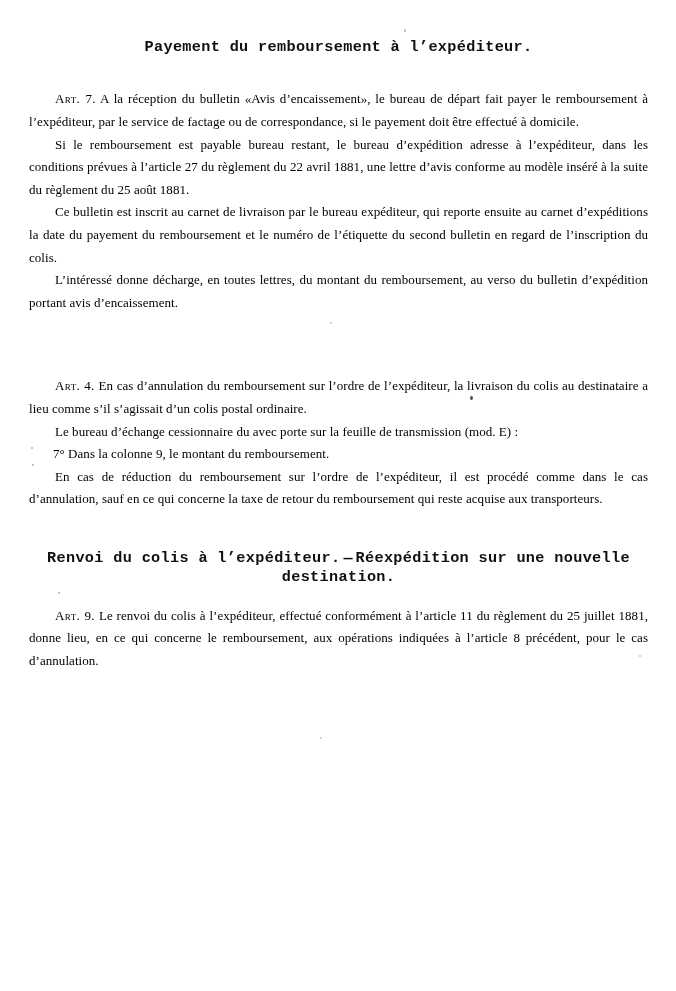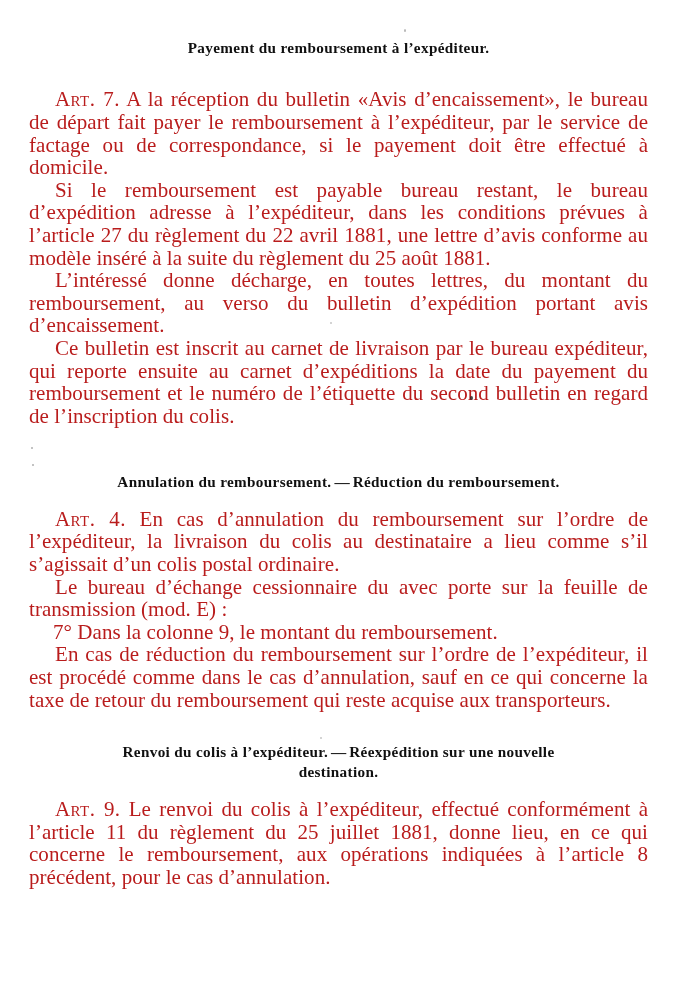--- a/index.html
+++ b/index.html
@@ -28,31 +28,31 @@
     font-size: 15.2px;
     letter-spacing: 0.35px;
     line-height: 1.28;
     margin: 0;
     color: #101010;
   }
   .heading .dash {
     letter-spacing: 0;
     padding: 0 3px;
   }
-  .sec1-head { margin-top: 10px; }
+  .sec1-head { margin-top: 10px; font-family: Liberation Mono, monospace; }
   .sec2-head { margin-top: 0; }
-  .sec3-head { margin-top: 1px; }
+  .sec3-head { margin-top: 8px; font-family: Liberation Mono, monospace; }
 
   .body-block {
     margin: 0;
-    font-size: 21px;
+    font-size: 13px;
     line-height: 22.6px;
     text-align: justify;
     text-justify: inter-word;
-    color: #b91c1c;
+    color: #000000;
     letter-spacing: 0.05px;
   }
   p.para {
     margin: 0;
     text-indent: 26px;
     text-align: justify;
     text-justify: inter-word;
     hyphens: manual;
   }
   p.para.numitem {
@@ -103,30 +103,27 @@
 
   <h2 class="heading sec1-head">
     <span>Payement du remboursement à l’expéditeur.</span>
   </h2>
 
   <div class="spacer-1"></div>
 
   <div class="body-block">
     <p class="para"><span class="artmark"><span class="cap">A</span><span>rt. 7.</span></span><span> A la réception du bulletin «Avis d’encaissement», le bureau de départ fait payer le remboursement à l’expéditeur, par le service de factage ou de correspondance, si le payement doit être effectué à domicile.</span></p>
     <p class="para">Si le remboursement est payable bureau restant, le bureau d’expédition adresse à l’expéditeur, dans les conditions prévues à l’article 27 du règlement du 22 avril 1881, une lettre d’avis conforme au modèle inséré à la suite du règlement du 25 août 1881.</p>
+    <p class="para flush-last">Ce bulletin est inscrit au carnet de livraison par le bureau expéditeur, qui reporte ensuite au carnet d’expéditions la date du payement du remboursement et le numéro de l’étiquette du second bulletin en regard de l’inscription du colis.</p>
     <p class="para">L’intéressé donne décharge, en toutes lettres, du montant du remboursement, au verso du bulletin d’expédition portant avis d’encaissement.</p>
-    <p class="para flush-last">Ce bulletin est inscrit au carnet de livraison par le bureau expéditeur, qui reporte ensuite au carnet d’expéditions la date du payement du remboursement et le numéro de l’étiquette du second bulletin en regard de l’inscription du colis.</p>
   </div>
 
   <div class="spacer-2"></div>
   <div class="spacer-3"></div>
 
-  <h2 class="heading sec2-head">
-    <span>Annulation du remboursement.</span><span class="dash">—</span><span>Réduction du remboursement.</span>
-  </h2>
 
   <div class="spacer-4"></div>
 
   <div class="body-block">
     <p class="para"><span class="artmark"><span class="cap">A</span><span>rt. 4.</span></span><span> En cas d’annulation du remboursement sur l’ordre de l’expéditeur, la livraison du colis au destinataire a lieu comme s’il s’agissait d’un colis postal ordinaire.</span></p>
     <p class="para flush-last">Le bureau d’échange cessionnaire du avec porte sur la feuille de transmission (mod. E) :</p>
     <p class="para numitem flush-last">7° Dans la colonne 9, le montant du remboursement.</p>
     <p class="para">En cas de réduction du remboursement sur l’ordre de l’expéditeur, il est procédé comme dans le cas d’annulation, sauf en ce qui concerne la taxe de retour du remboursement qui reste acquise aux transporteurs.</p>
   </div>
 

